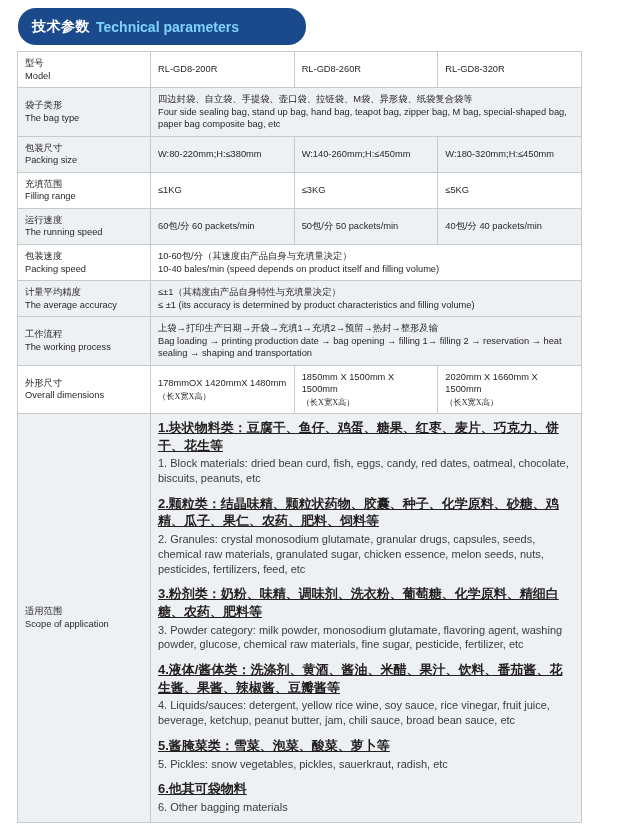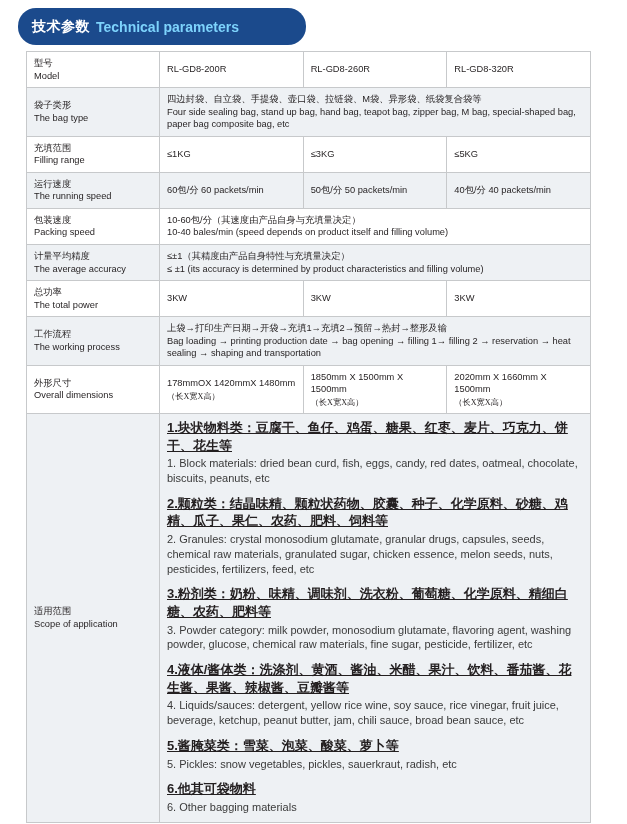--- a/index.html
+++ b/index.html
@@ -44,21 +44,21 @@
   .header .en {
     color: #7dd3fc;
     font-size: 14px;
     font-weight: bold;
     margin-left: 6px;
   }
   
   table.spec {
     border-collapse: collapse;
     width: 565px;
-    margin-left: 26px;
+    margin-left: 17px;
     table-layout: fixed;
     padding-left: 17px;
   }
   table.spec td {
     border: 1px solid #c7c9cb;
     vertical-align: middle;
     padding: 5px 7px;
     font-size: 9.3px;
     line-height: 1.35;
   }
@@ -144,20 +144,29 @@
           <span class="cn">袋子类形</span>
           <span class="en">The bag type</span>
         </td>
         <td class="val" colspan="3">
           <span class="cnline">四边封袋、自立袋、手提袋、壶口袋、拉链袋、M袋、异形袋、纸袋复合袋等</span>
           <span class="enline">Four side sealing bag, stand up bag, hand bag, teapot bag, zipper bag, M bag, special-shaped bag, paper bag composite bag, etc</span>
         </td>
       </tr>
 
 
+      <tr class="shaded">
+        <td class="label">
+          <span class="cn">包装尺寸</span>
+          <span class="en">Packing size</span>
+        </td>
+        <td class="val">W:80-220mm;H:≤380mm</td>
+        <td class="val">W:140-260mm;H:≤450mm</td>
+        <td class="val">W:180-320mm;H:≤450mm</td>
+      </tr>
 
       <tr>
         <td class="label">
           <span class="cn">充填范围</span>
           <span class="en">Filling range</span>
         </td>
         <td class="val big">≤1KG</td>
         <td class="val big">≤3KG</td>
         <td class="val big">≤5KG</td>
       </tr>
@@ -187,29 +196,20 @@
         <td class="label">
           <span class="cn">计量平均精度</span>
           <span class="en">The average accuracy</span>
         </td>
         <td class="val" colspan="3">
           <span class="cnline">≤±1（其精度由产品自身特性与充填量决定）</span>
           <span class="enline">≤ ±1 (its accuracy is determined by product characteristics and filling volume)</span>
         </td>
       </tr>
 
-      <tr>
-        <td class="label">
-          <span class="cn">总功率</span>
-          <span class="en">The total power</span>
-        </td>
-        <td class="val">3KW</td>
-        <td class="val">3KW</td>
-        <td class="val">3KW</td>
-      </tr>
 
       <tr class="shaded">
         <td class="label">
           <span class="cn">工作流程</span>
           <span class="en">The working process</span>
         </td>
         <td class="val" colspan="3">
           <span class="cnline">上袋→打印生产日期→开袋→充填1→充填2→预留→热封→整形及输</span>
           <span class="enline">Bag loading →  printing production date → bag opening → filling 1→ filling 2 → reservation → heat sealing → shaping and transportation</span>
         </td>

